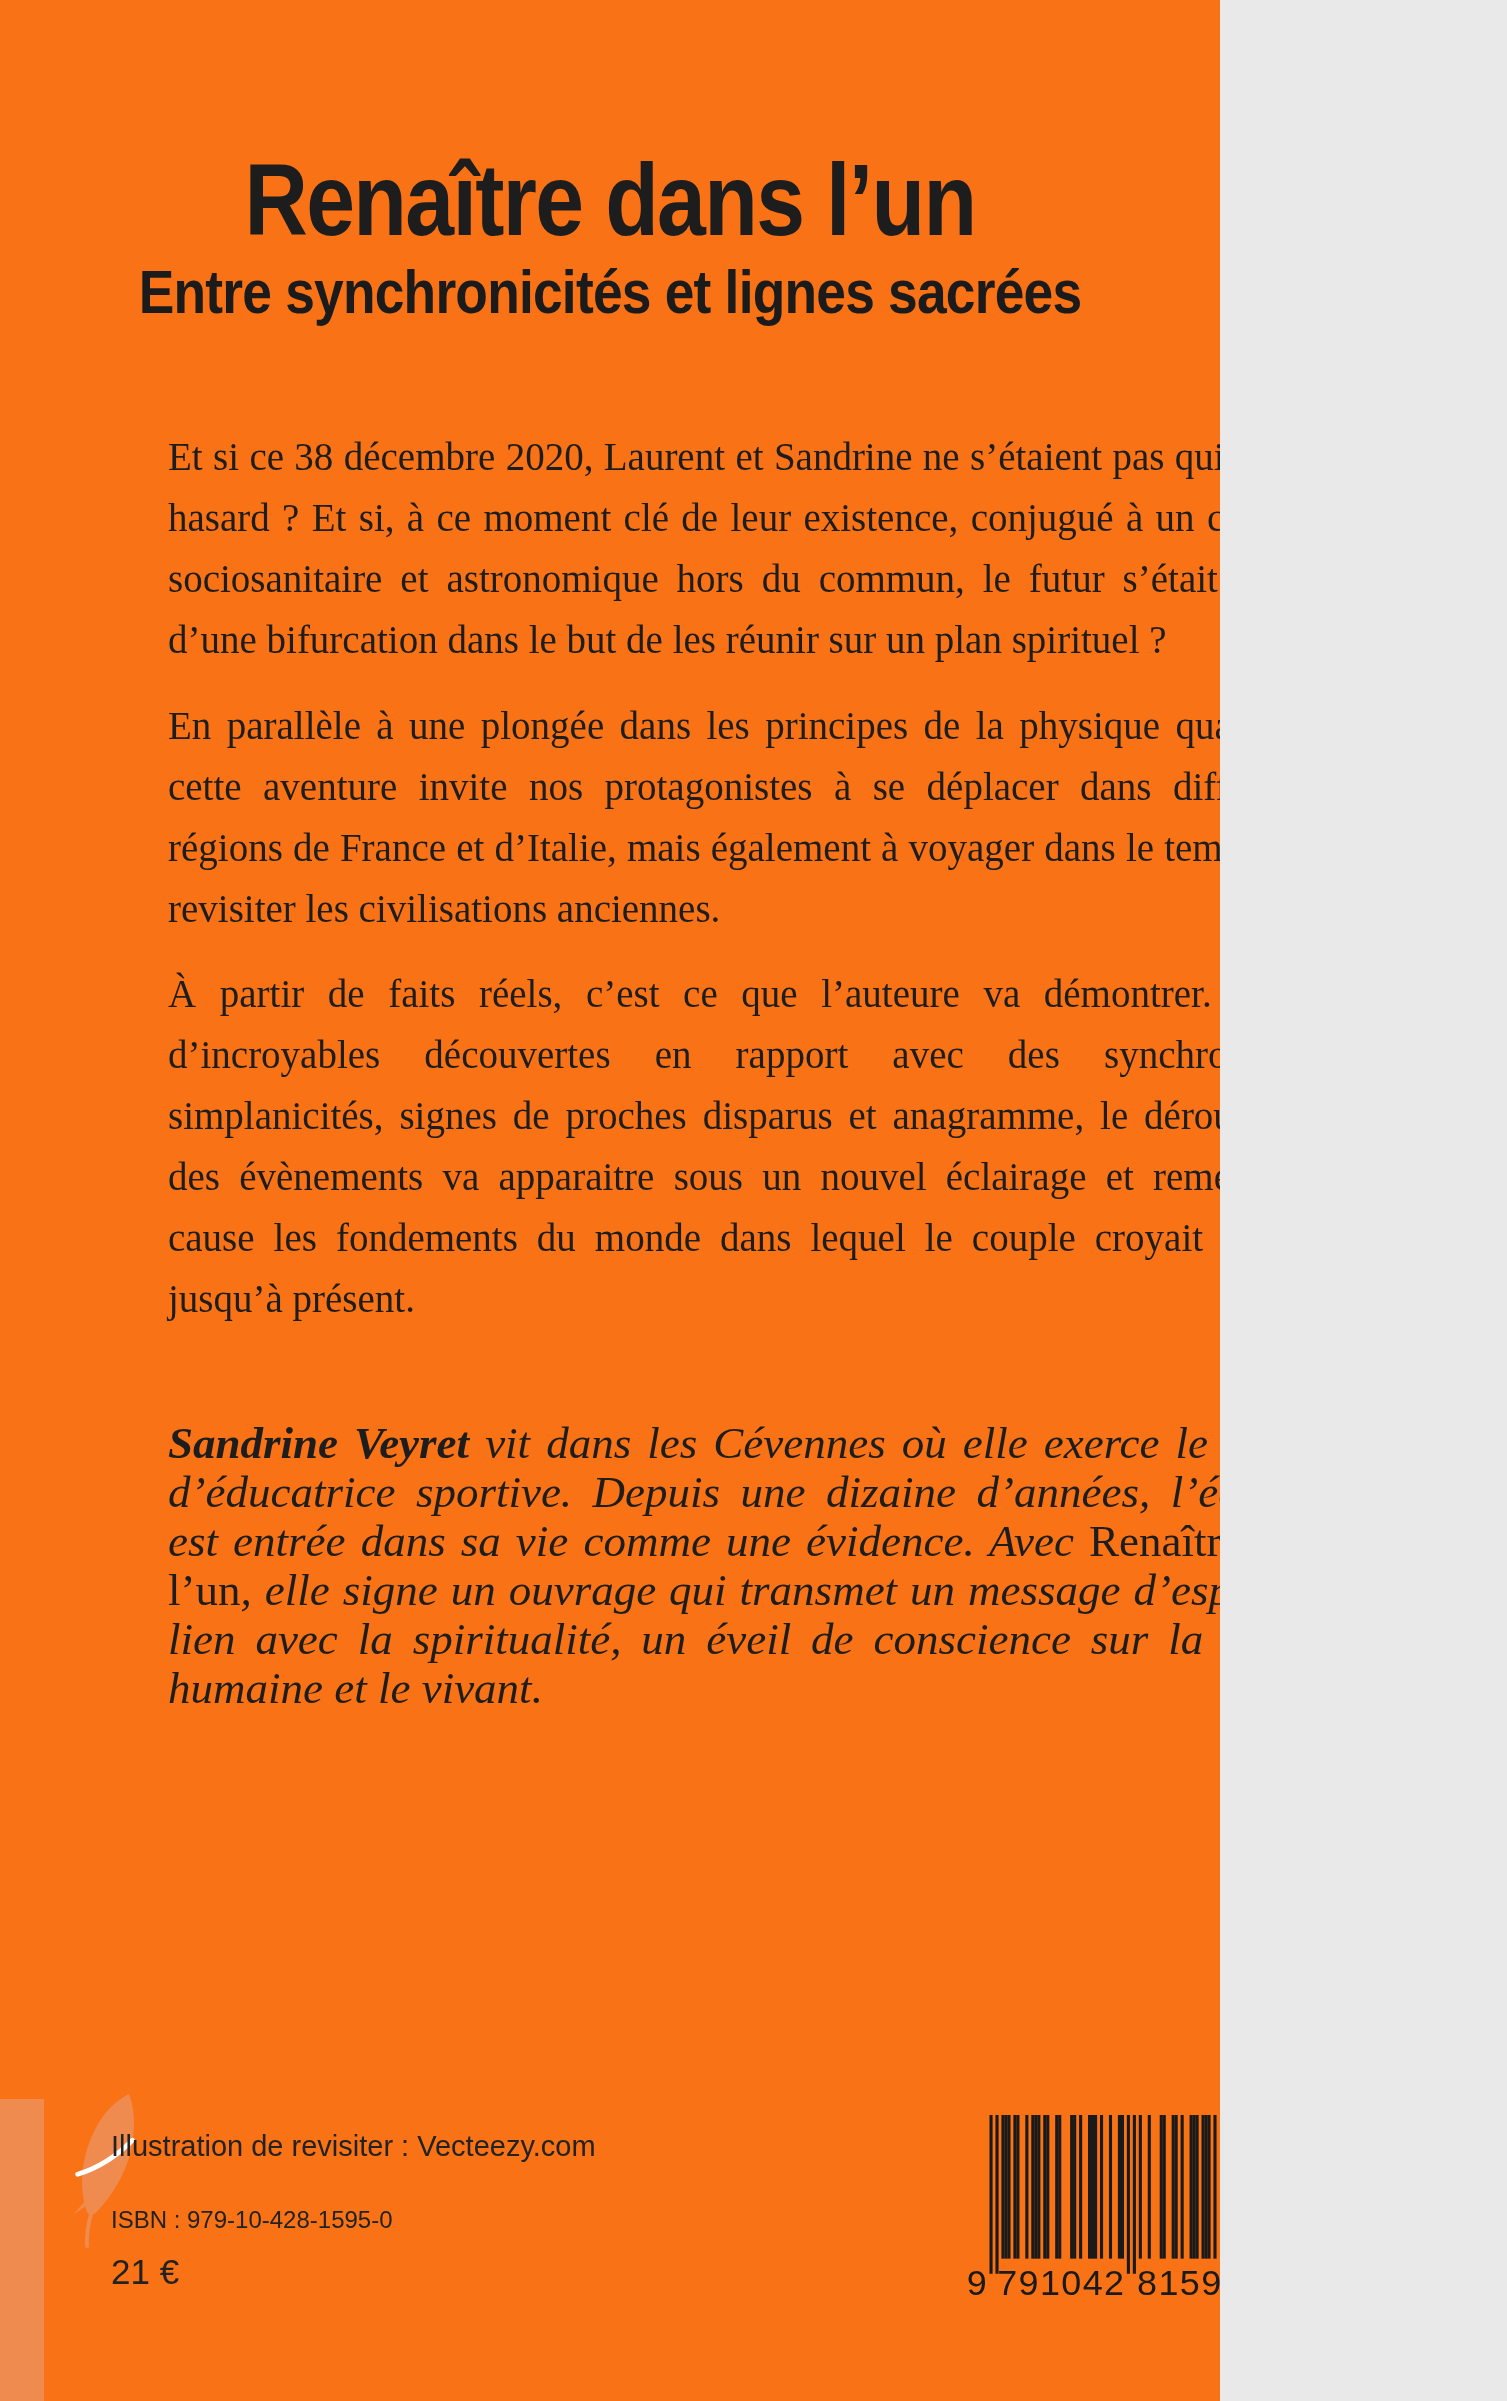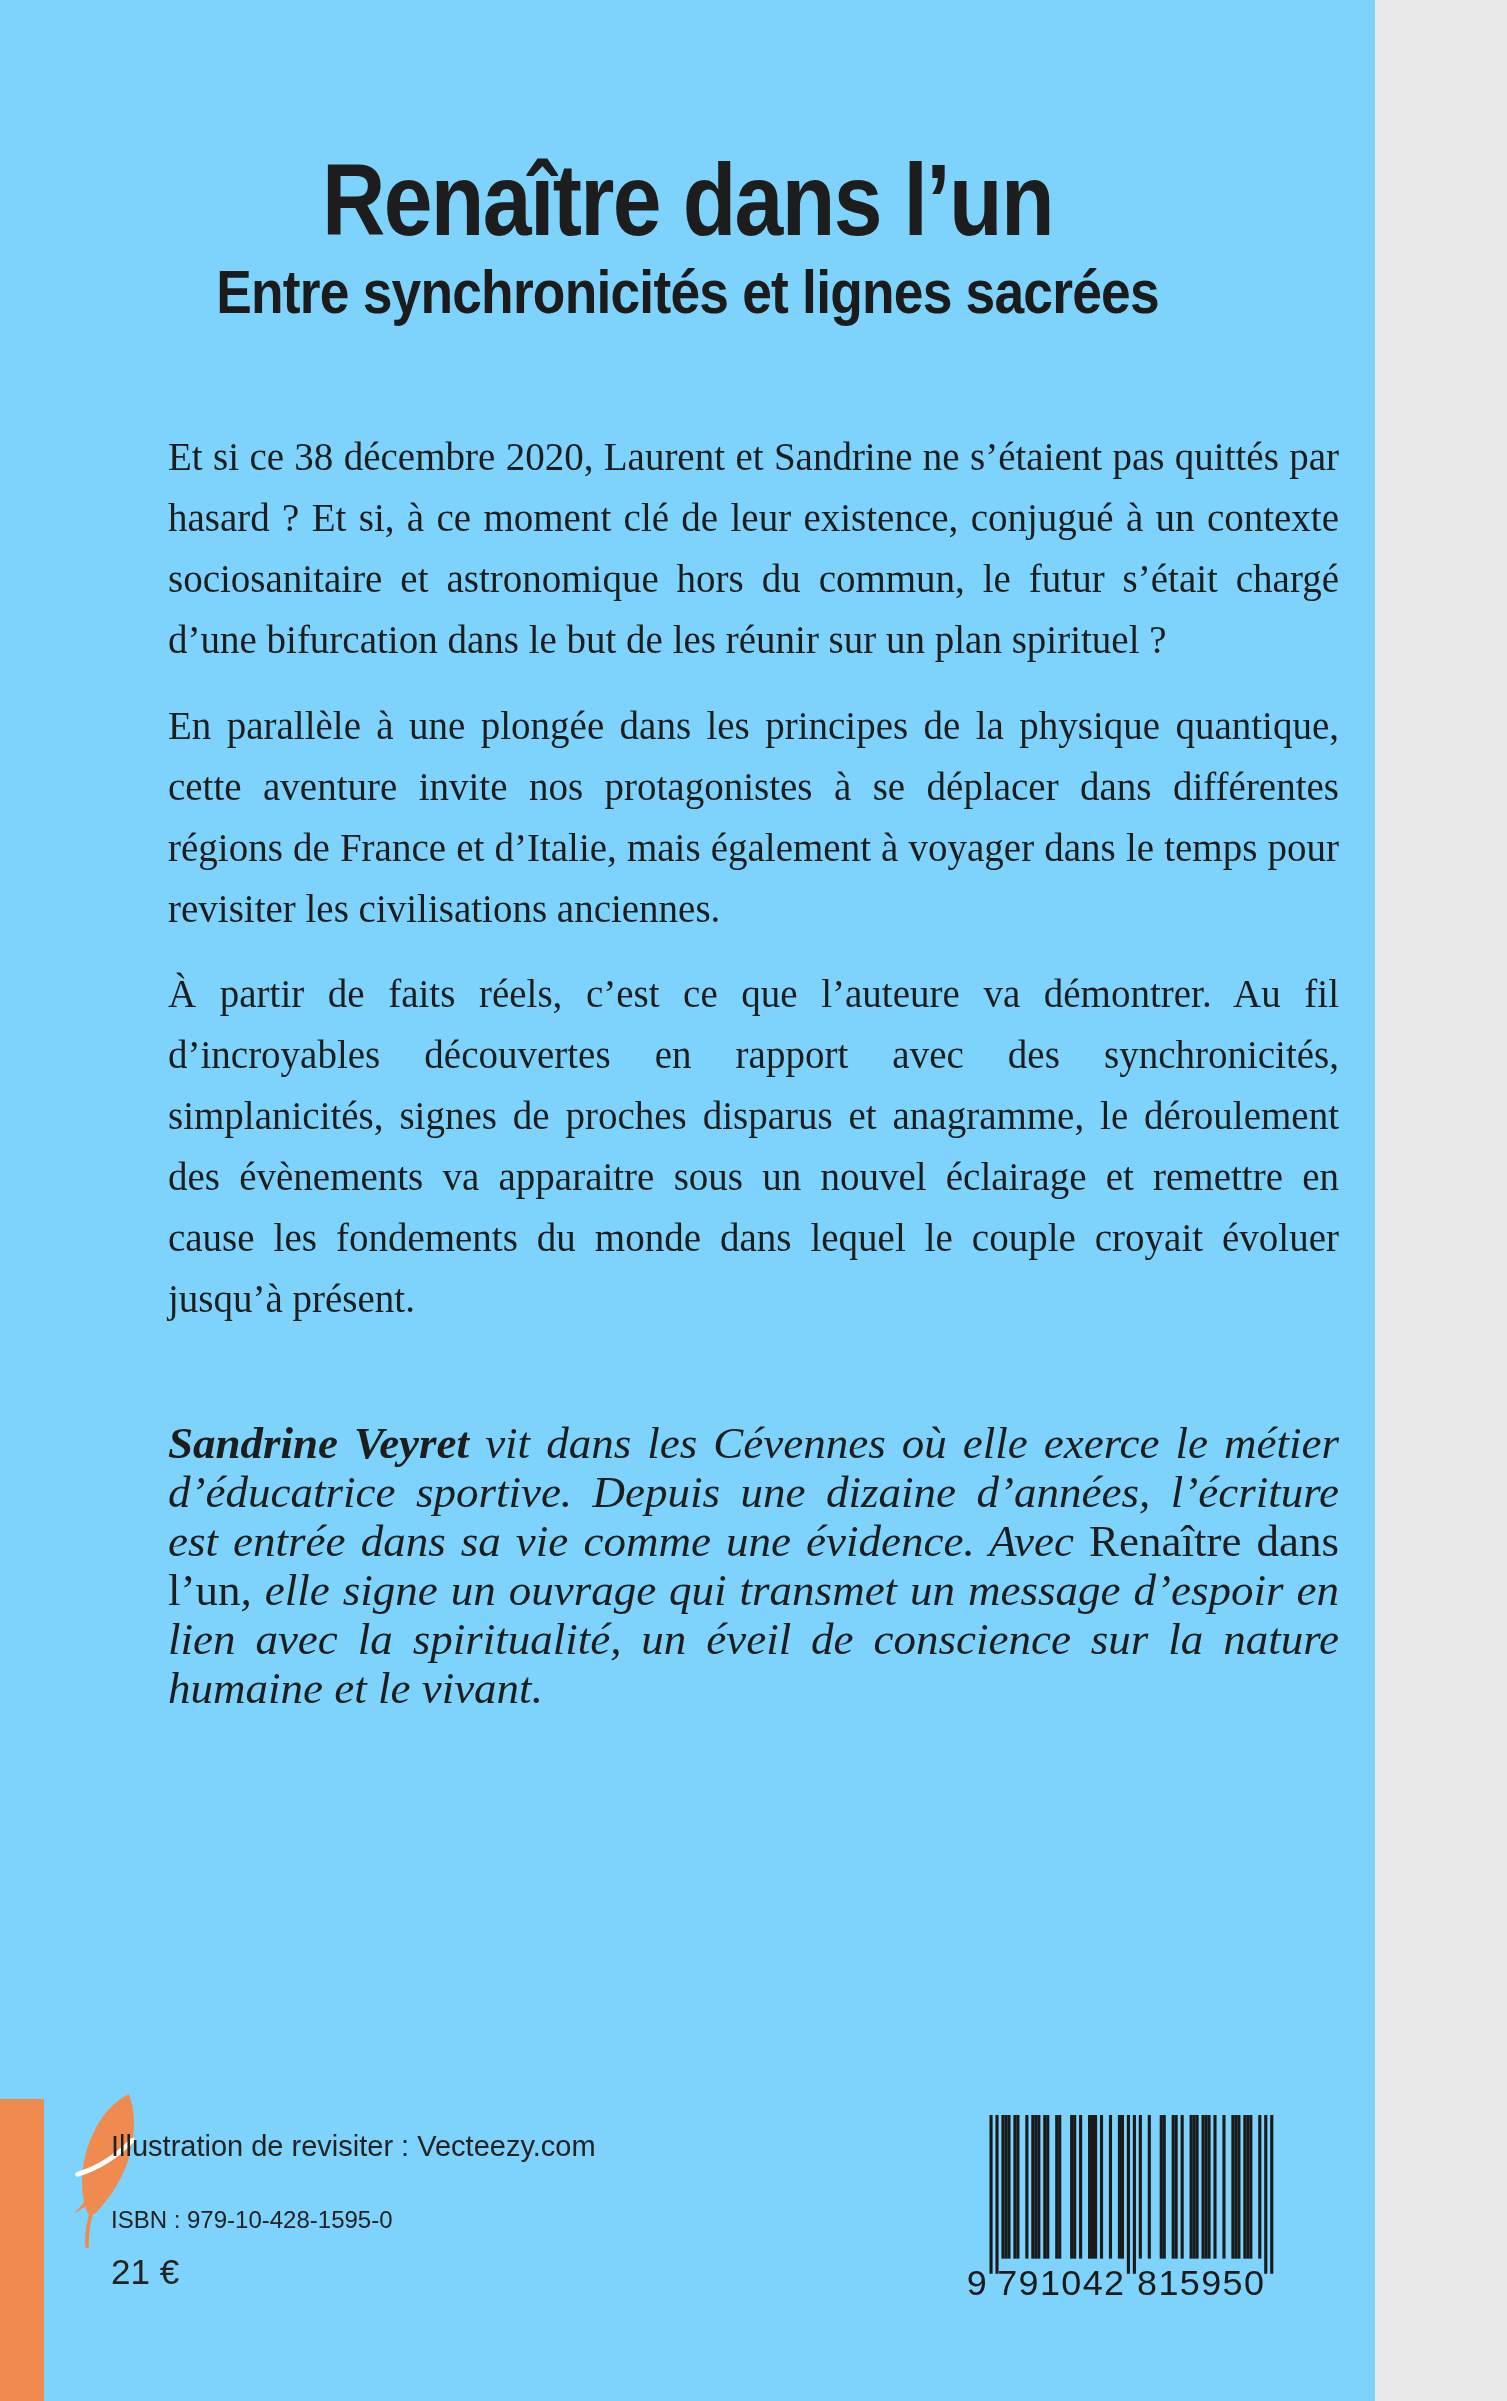--- a/index.html
+++ b/index.html
@@ -1,19 +1,19 @@
 <!DOCTYPE html>
 <html lang="fr" style="font-size:15px"><head>
 <meta charset="utf-8">
 <style>
   html,body{margin:0;padding:0;background:#e9e9e9;}
   .page{
     position:relative;
-    width:1375px;height:2402px;
-    background:#7dd3fc;
+    width:1220px;height:2402px;
+    background:#f97316;
     overflow:hidden;
     font-family:"Liberation Serif", serif;
     color:#1d1d1d;
   }
   .title{
     position:absolute;left:0;width:100%;top:81px;
     text-align:center;
     font-family:"Liberation Sans", sans-serif;
     font-weight:bold;
     font-size:102px;line-height:1.0;

